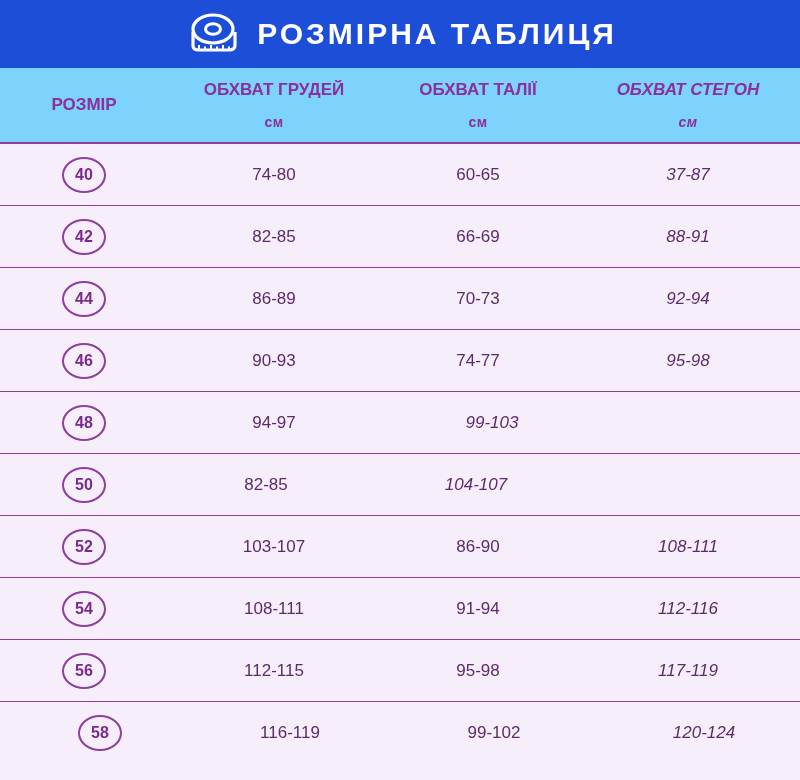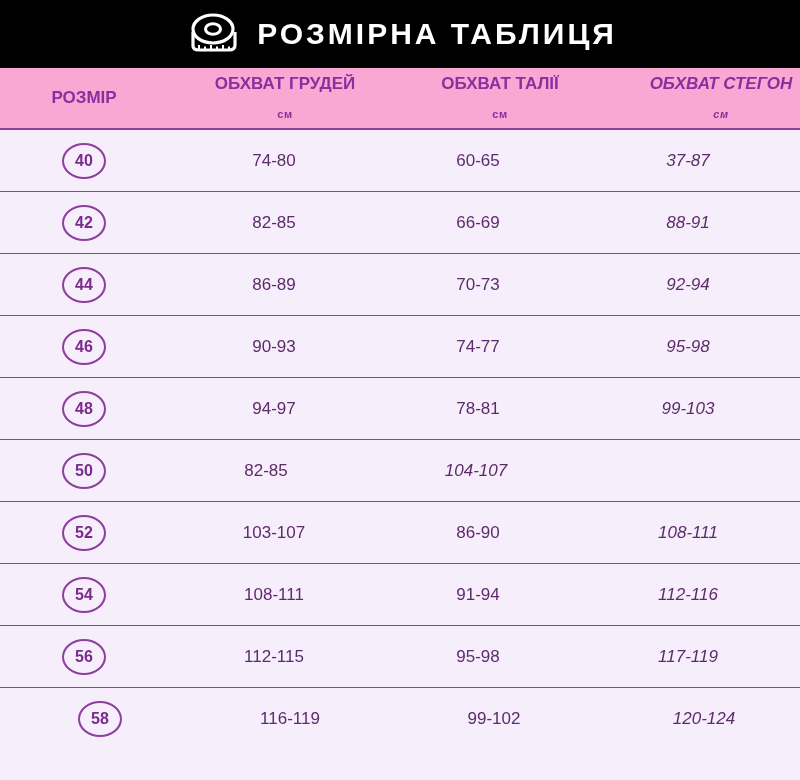--- a/index.html
+++ b/index.html
@@ -15,21 +15,21 @@
     width: 800px;
     height: 780px;
     background: #f6eefb;
     position: relative;
     overflow: hidden;
   }
 
   
   .header {
     height: 68px;
-    background: #000000;
+    background: #1d4ed8;
     display: flex;
     align-items: center;
     justify-content: center;
     gap: 14px;
   }
   .header-icon {
     width: 60px;
     height: 46px;
     display: flex;
     align-items: center;
@@ -38,38 +38,37 @@
   .header-title {
     color: #ffffff;
     font-size: 30px;
     font-weight: bold;
     letter-spacing: 3px;
     white-space: nowrap;
   }
 
   
   .colhead {
-    background: #f9a8d4;
-    height: 62px;
+    background: #7dd3fc;
+    height: 76px;
     display: flex;
     align-items: center;
     border-bottom: 2px solid #8e3f9e;
-    gap: 11px;
   }
   .colhead .cell {
     color: #8b2f9e;
     font-size: 17px;
     font-weight: bold;
     text-align: center;
     line-height: 1.05;
     padding: 0 4px;
   }
   .colhead .cm {
     display: block;
-    font-size: 11px;
+    font-size: 14px;
     font-weight: bold;
     letter-spacing: .5px;
     margin-top: 16px;
   }
 
   
   .c0 { width: 168px; flex: 0 0 168px; }
   .c1 { width: 212px; flex: 0 0 212px; }
   .c2 { width: 196px; flex: 0 0 196px; }
   .c3 { width: 224px; flex: 0 0 224px; font-style: italic; }
@@ -187,21 +186,20 @@
       <div class="cell c1">90-93</div>
       <div class="cell c2">74-77</div>
       <div class="cell c3">95-98</div>
     </div>
 
     <div class="row">
       <div class="cell c0 size-wrap">
         <span class="size-badge">48</span>
       </div>
       <div class="cell c1">94-97</div>
-      <div class="cell c2">78-81</div>
       <div class="cell c3">99-103</div>
     </div>
 
     <div class="row">
       <div class="cell c0 size-wrap">
         <span class="size-badge">50</span>
       </div>
       <div class="cell c2">82-85</div>
       <div class="cell c3">104-107</div>
     </div>

